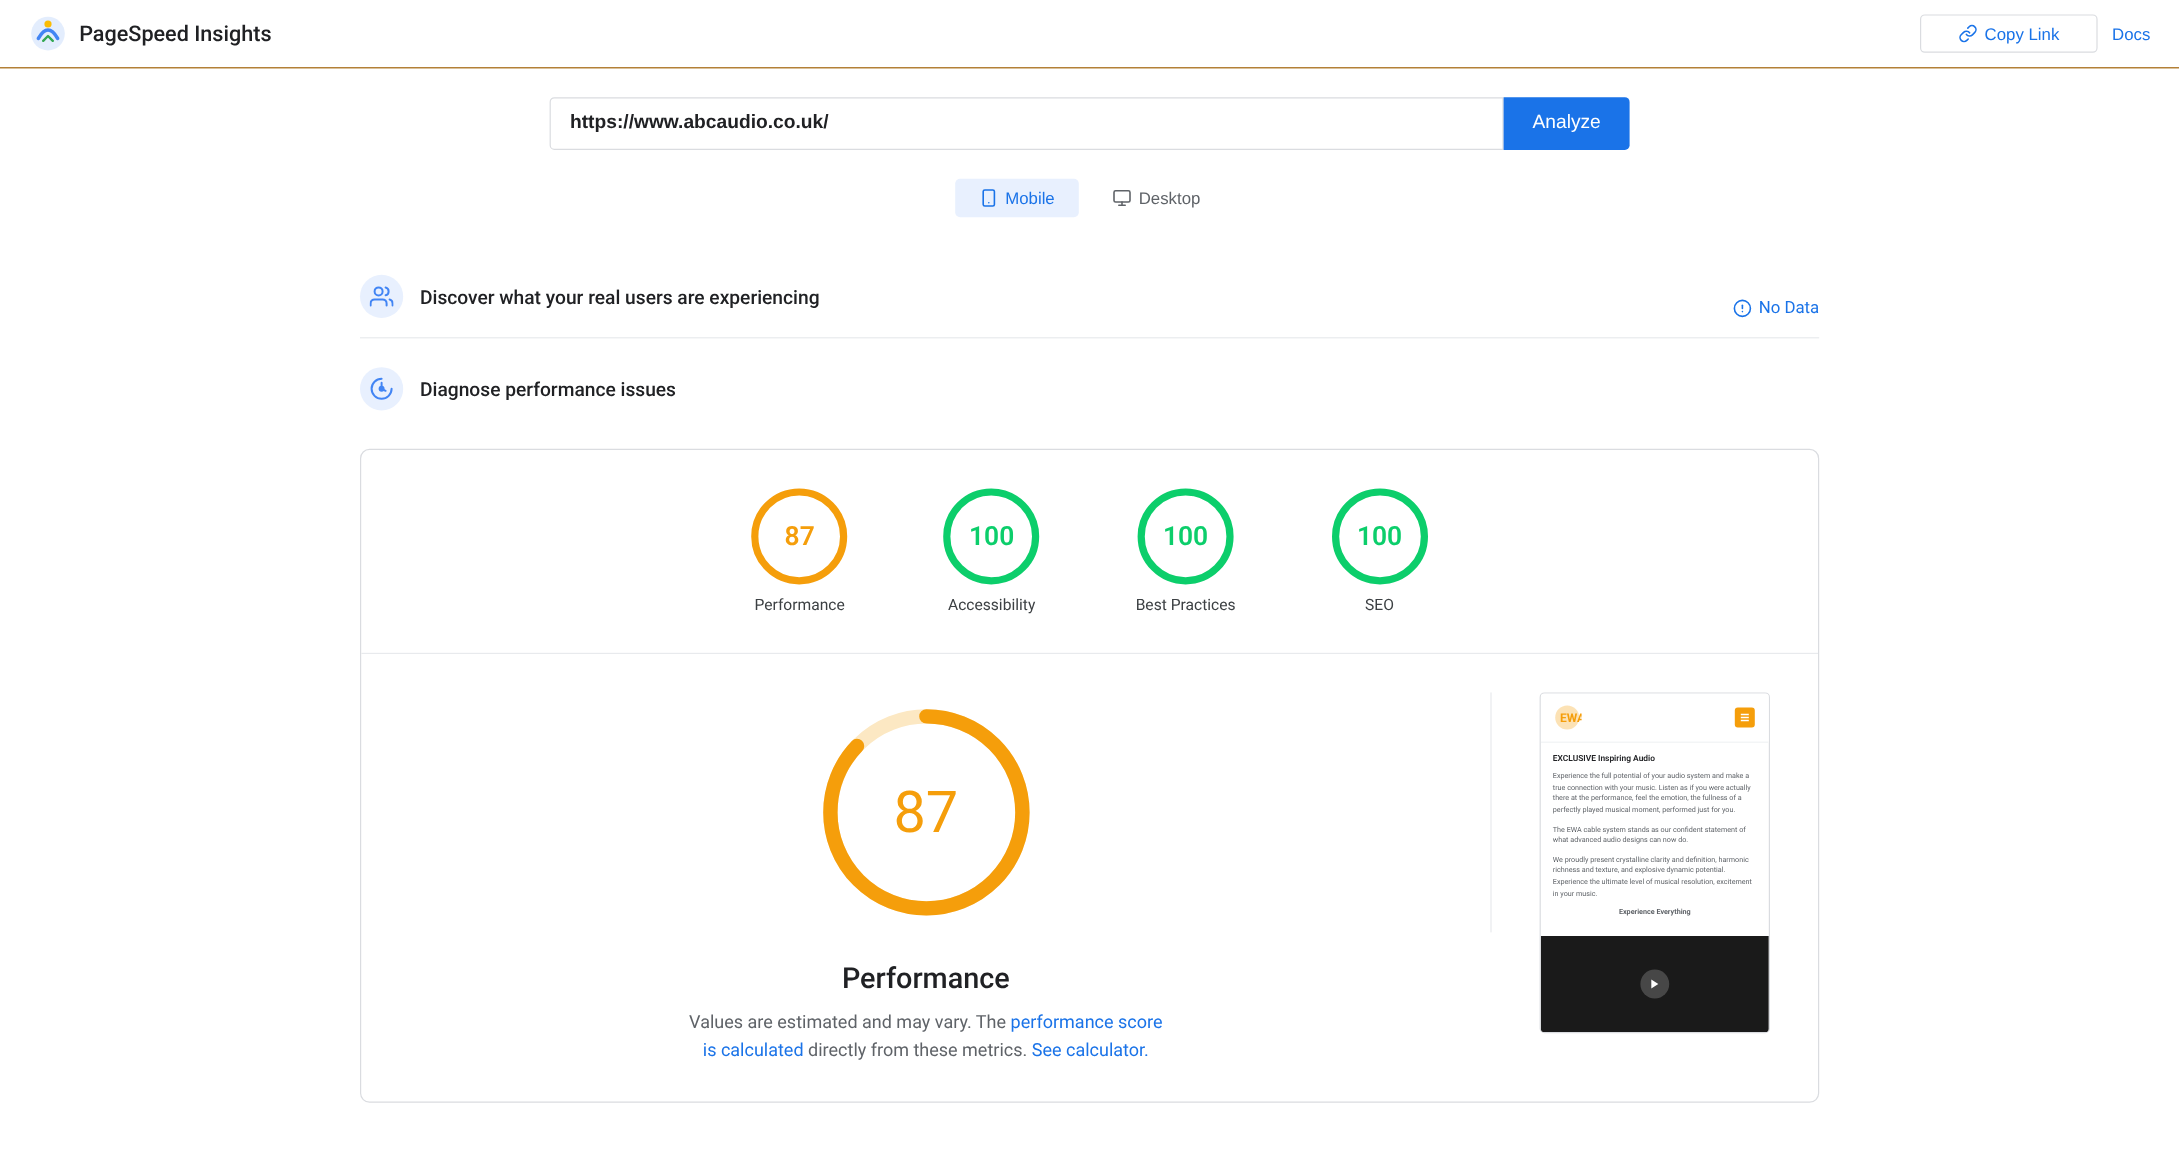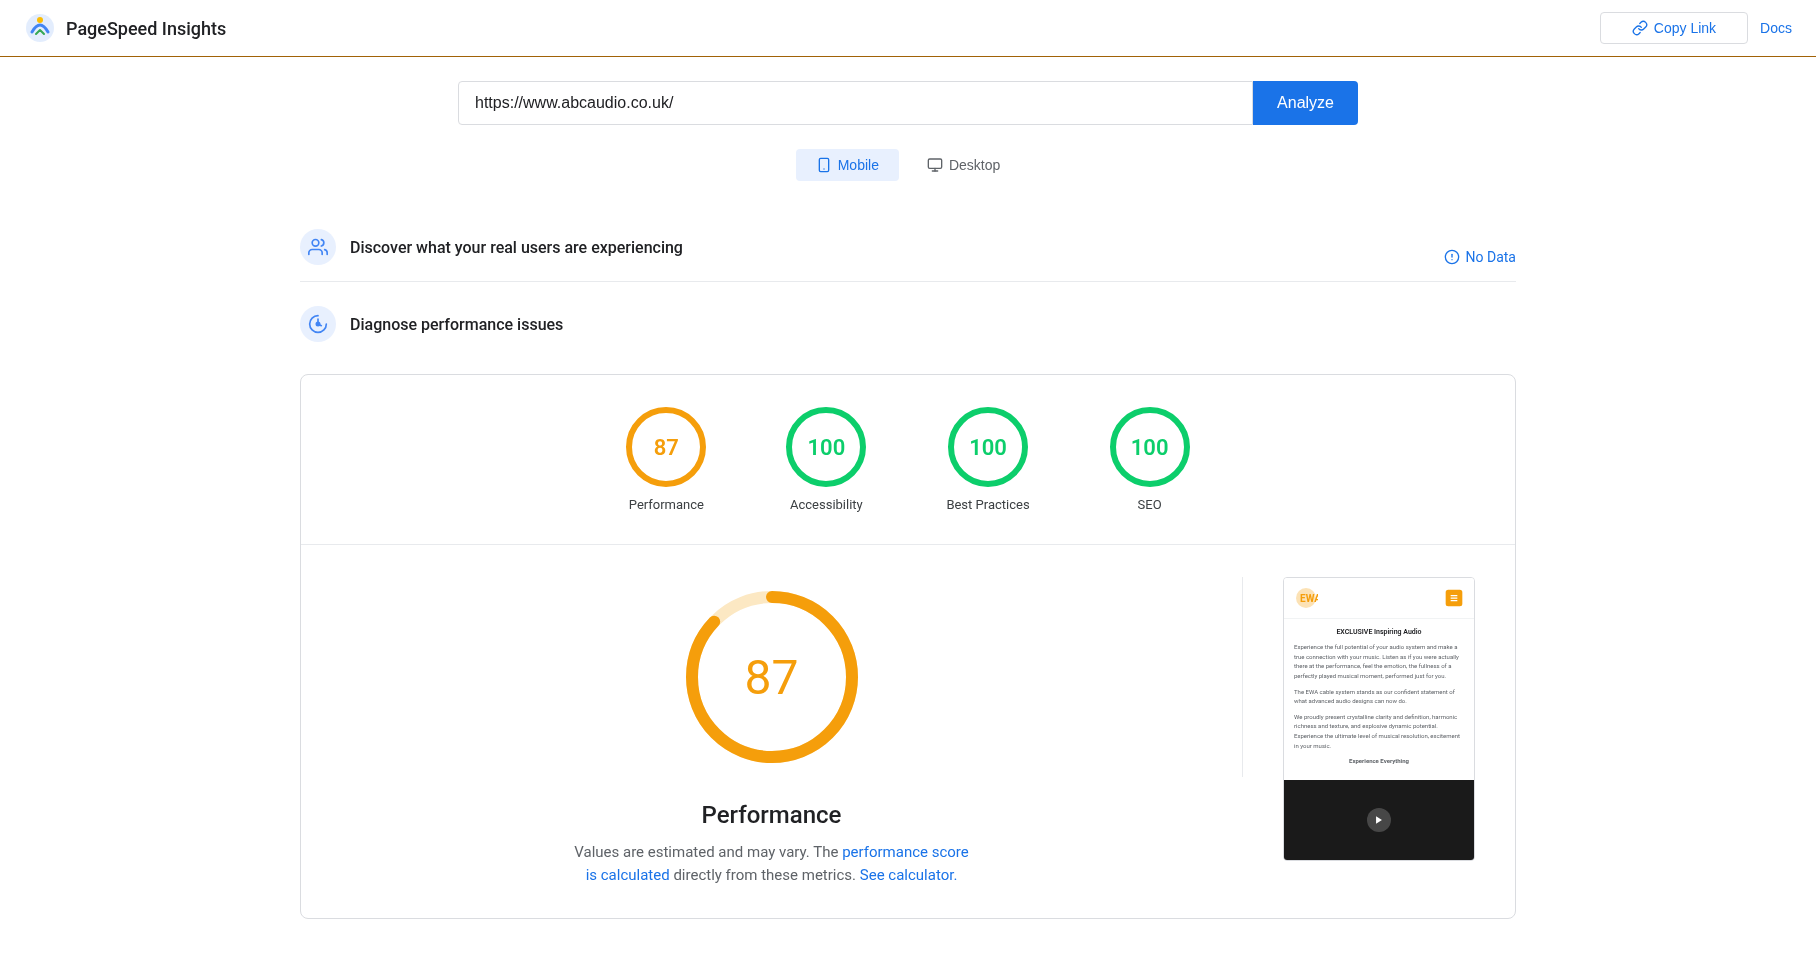--- a/index.html
+++ b/index.html
@@ -75,20 +75,21 @@
       width: 900px;
     }
     .url-input {
       flex: 1;
       border: 1px solid #dadce0;
       border-radius: 4px 0 0 4px;
       padding: 12px 16px;
       font-size: 16px;
       color: #202124;
       outline: none;
+      font-weight: bold;
     }
     .analyze-btn {
       background: #1a73e8;
       color: #fff;
       border: none;
       border-radius: 0 4px 4px 0;
       padding: 12px 24px;
       font-size: 16px;
       font-weight: 500;
       cursor: pointer;
@@ -269,21 +270,20 @@
     .phone-content {
       padding: 8px 10px;
       font-size: 6px;
       color: #5f6368;
       line-height: 1.6;
     }
     .phone-heading {
       font-size: 7px;
       font-weight: 600;
       color: #202124;
-      text-align: center;
       margin-bottom: 4px;
     }
     .phone-black-section {
       background: #1a1a1a;
       height: 80px;
       position: relative;
       display: flex;
       align-items: center;
       justify-content: center;
     }

